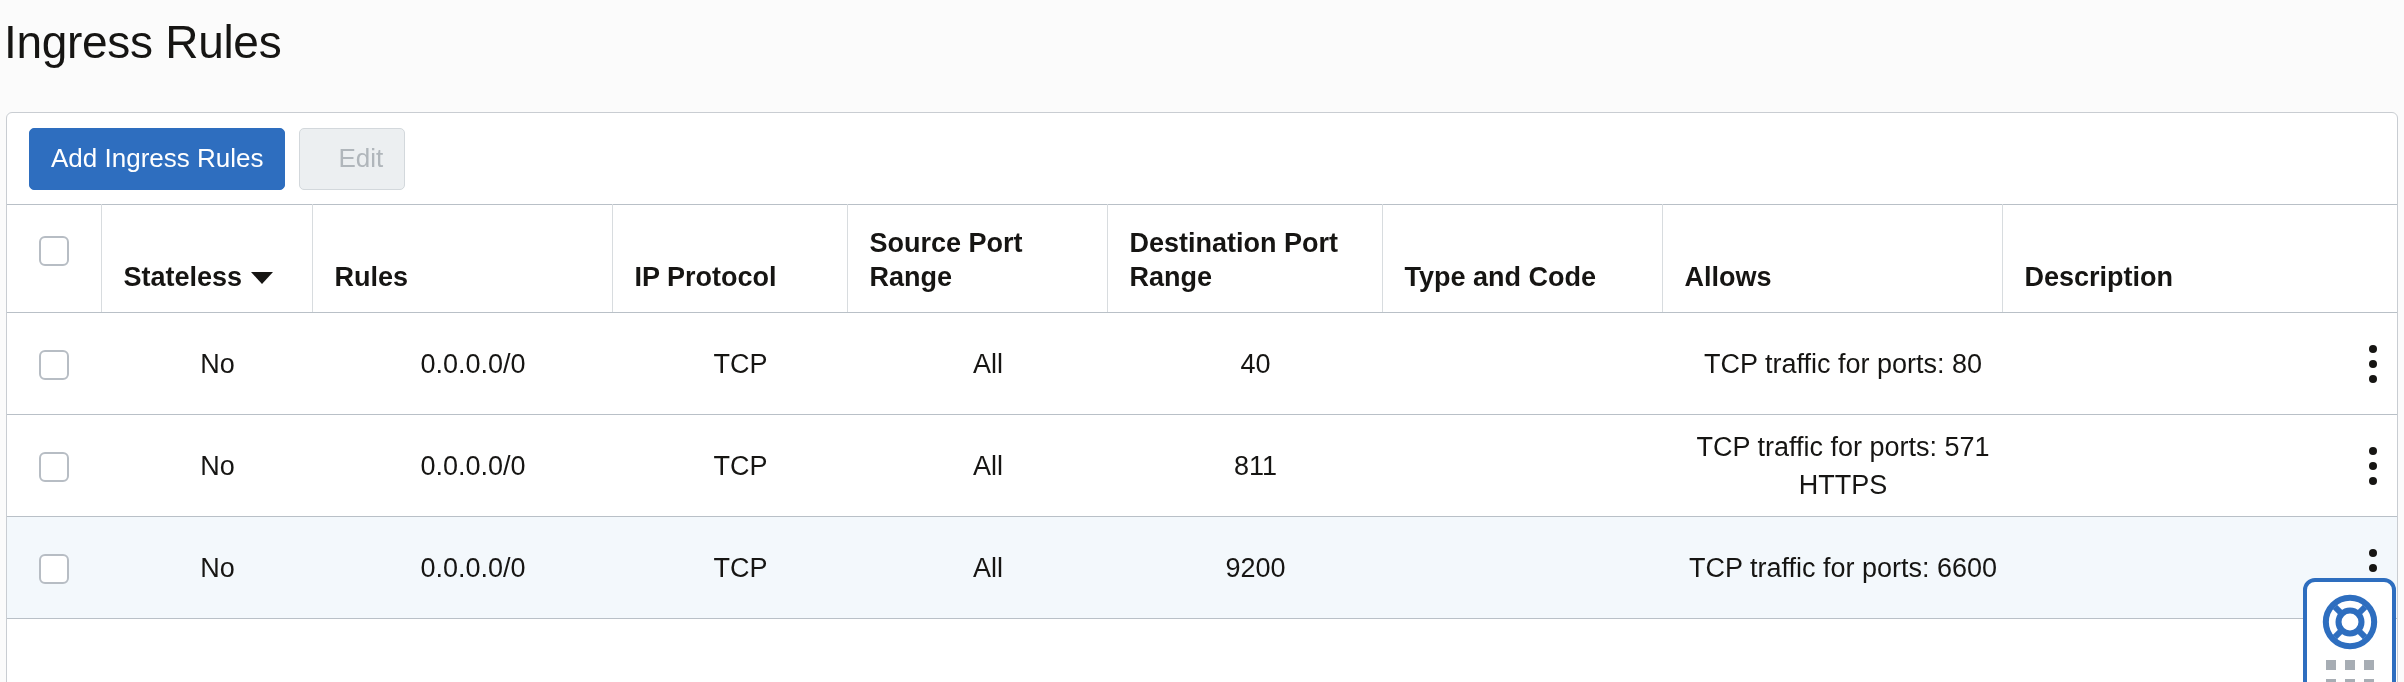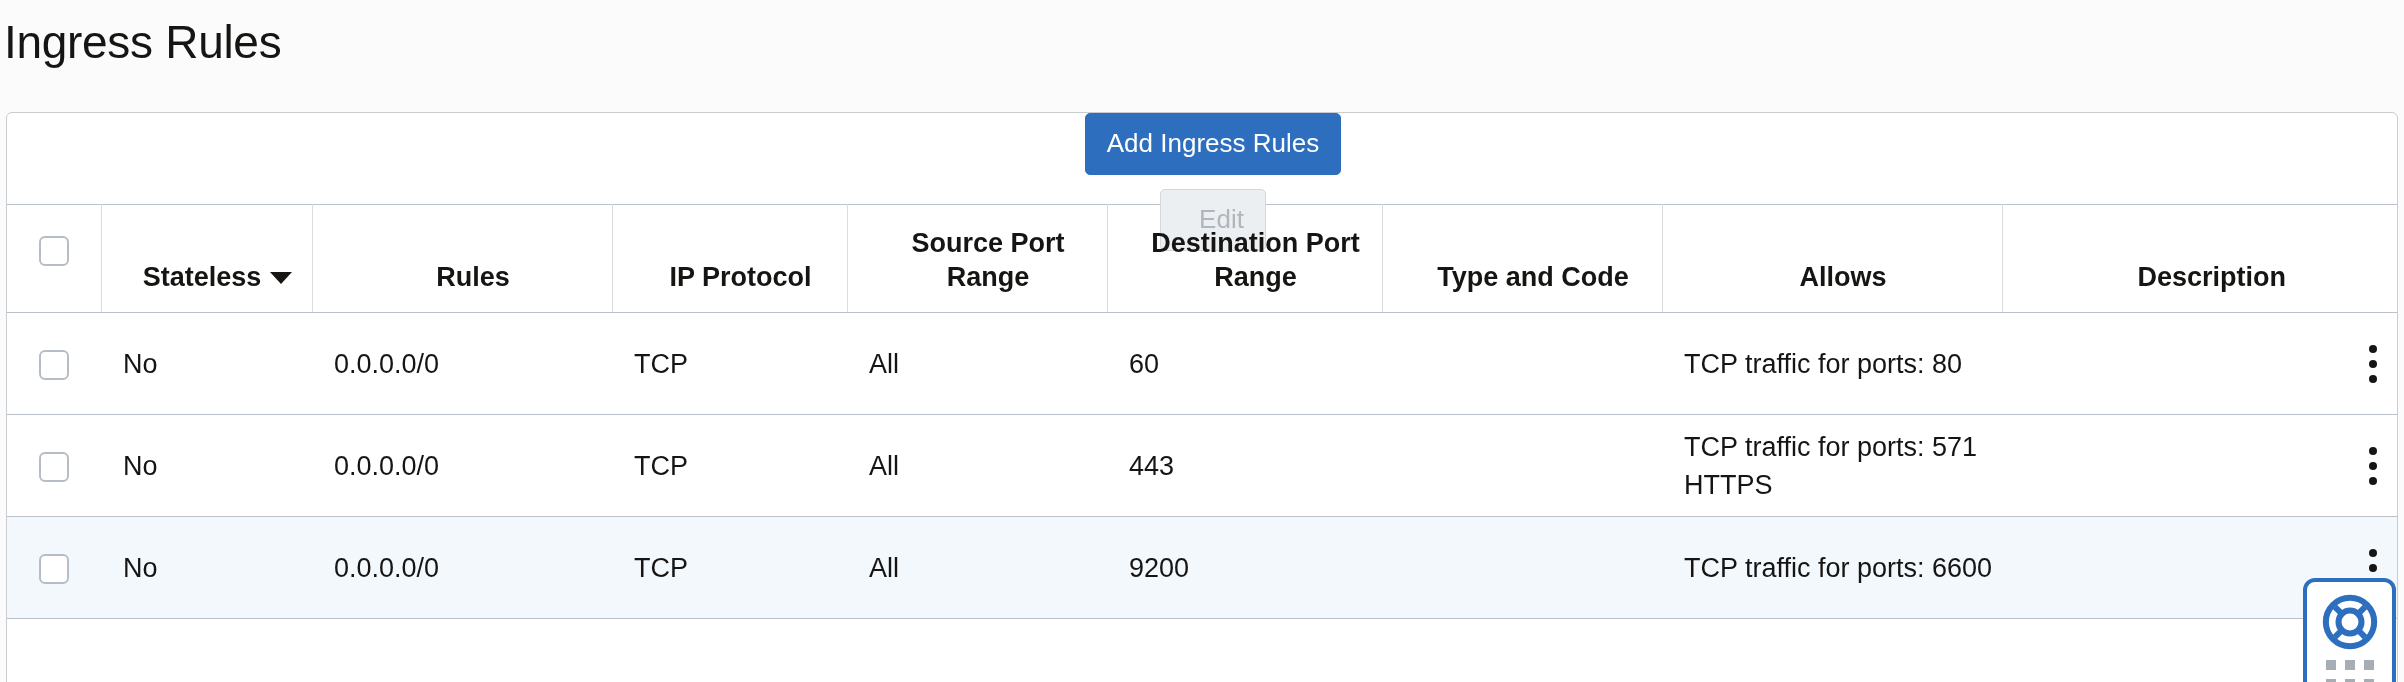--- a/index.html
+++ b/index.html
@@ -25,21 +25,21 @@
     background:#ffffff;
     border:1px solid #c9cdd2;
     border-radius:6px;
     overflow:hidden;
   }
 
   
   .toolbar{
     height:91px;
     display:flex; align-items:center;
-    padding-left:22px; gap:14px;flex-direction:column;
+    padding-left:22px; gap:14px;
   }
   .btn{
     font-family:"Liberation Sans",sans-serif;
     font-size:26px; line-height:1;
     border-radius:5px;
     cursor:pointer;
     white-space:nowrap;
   }
   .btn-primary{
     background:#2e6ebf; color:#ffffff;
@@ -67,21 +67,21 @@
   table.rules col.c-dport{ width:275px; }
   table.rules col.c-type{ width:280px; }
   table.rules col.c-allows{ width:340px; }
   table.rules col.c-desc{ width:397px; }
 
   table.rules thead th{
     border-top:1px solid #b9c0c7;
     border-bottom:1px solid #b9c0c7;
     border-right:1px solid #d8dcdf;
     background:#ffffff;
-    text-align:center;
+    text-align:left;
     vertical-align:bottom;
     font-size:27px; font-weight:700; color:#161513;
     padding:0 0 18px 22px;
     height:108px;
     line-height:34px;
   }
   table.rules thead th:last-child{ border-right:none; }
   table.rules thead th.th-check{ vertical-align:middle; padding-left:0; text-align:center; }
 
   .caret{
@@ -94,20 +94,21 @@
     vertical-align:2px;
   }
 
   table.rules tbody td{
     border-bottom:1px solid #b9c0c7;
     font-size:27px; font-weight:400; color:#161513;
     padding:0 0 0 22px;
     height:102px;
     line-height:38px;
     vertical-align:middle;
+    text-align:center;
   }
   table.rules tbody td.td-check{ padding-left:0; text-align:center; }
   table.rules tbody tr.selected td{ background:#f3f8fc; }
   table.rules tbody td.td-desc{ position:relative; }
 
   .chk{
     display:inline-block;
     width:30px;height:30px;
     border:2px solid #b7bdc4;
     border-radius:6px;
@@ -197,36 +198,36 @@
           <th>Description</th>
         </tr>
       </thead>
       <tbody id="rules-body">
           <tr>
             <td class="td-check"><span class="chk"></span></td>
             <td>No</td>
             <td>0.0.0.0/0</td>
             <td>TCP</td>
             <td>All</td>
-            <td>60</td>
+            <td>40</td>
             <td></td>
             <td>TCP traffic for ports: 80</td>
             <td class="td-desc"><span></span><span class="kebab">
                 <i></i>
                 <i></i>
                 <i></i>
               </span></td>
           </tr>
           <tr>
             <td class="td-check"><span class="chk"></span></td>
             <td>No</td>
             <td>0.0.0.0/0</td>
             <td>TCP</td>
             <td>All</td>
-            <td>443</td>
+            <td>811</td>
             <td></td>
             <td>TCP traffic for ports: 571 HTTPS</td>
             <td class="td-desc"><span></span><span class="kebab">
                 <i></i>
                 <i></i>
                 <i></i>
               </span></td>
           </tr>
           <tr class="selected">
             <td class="td-check"><span class="chk"></span></td>

